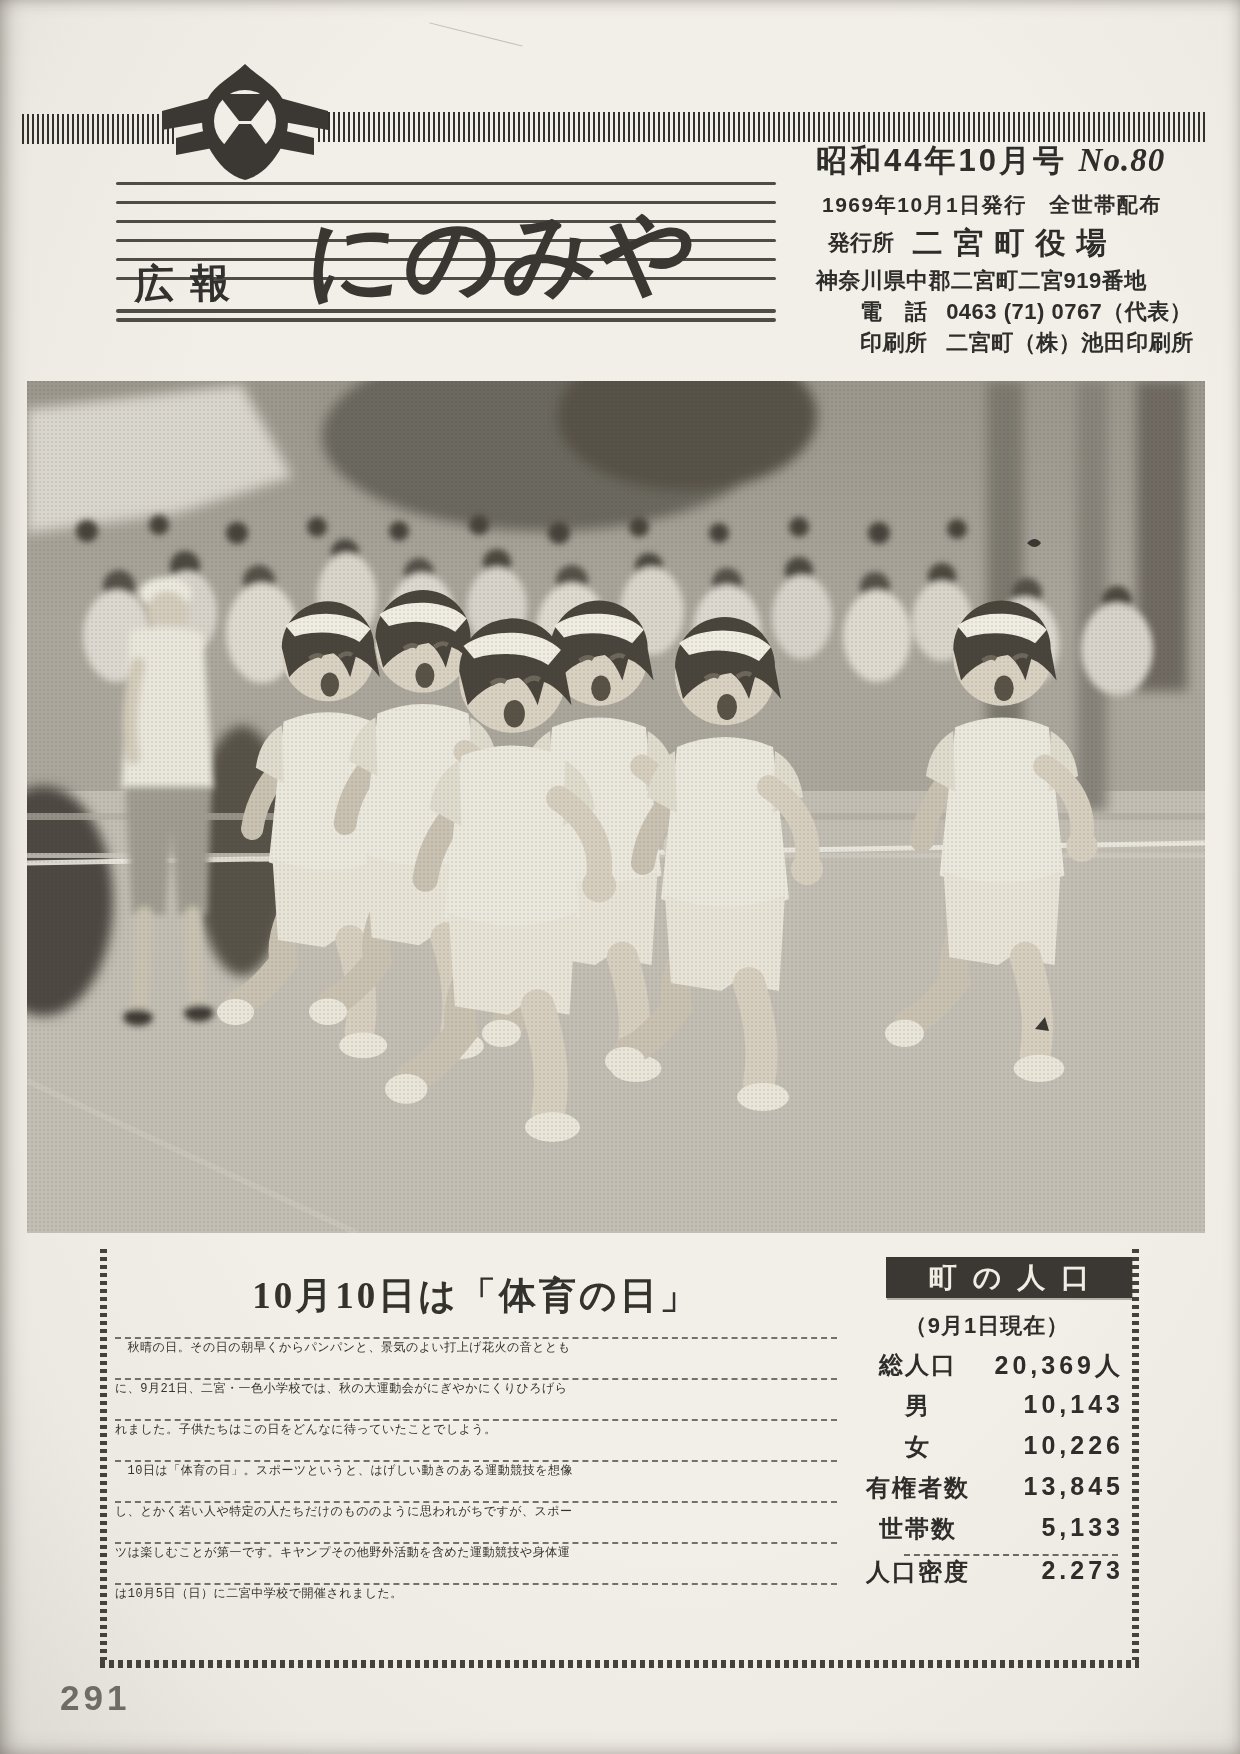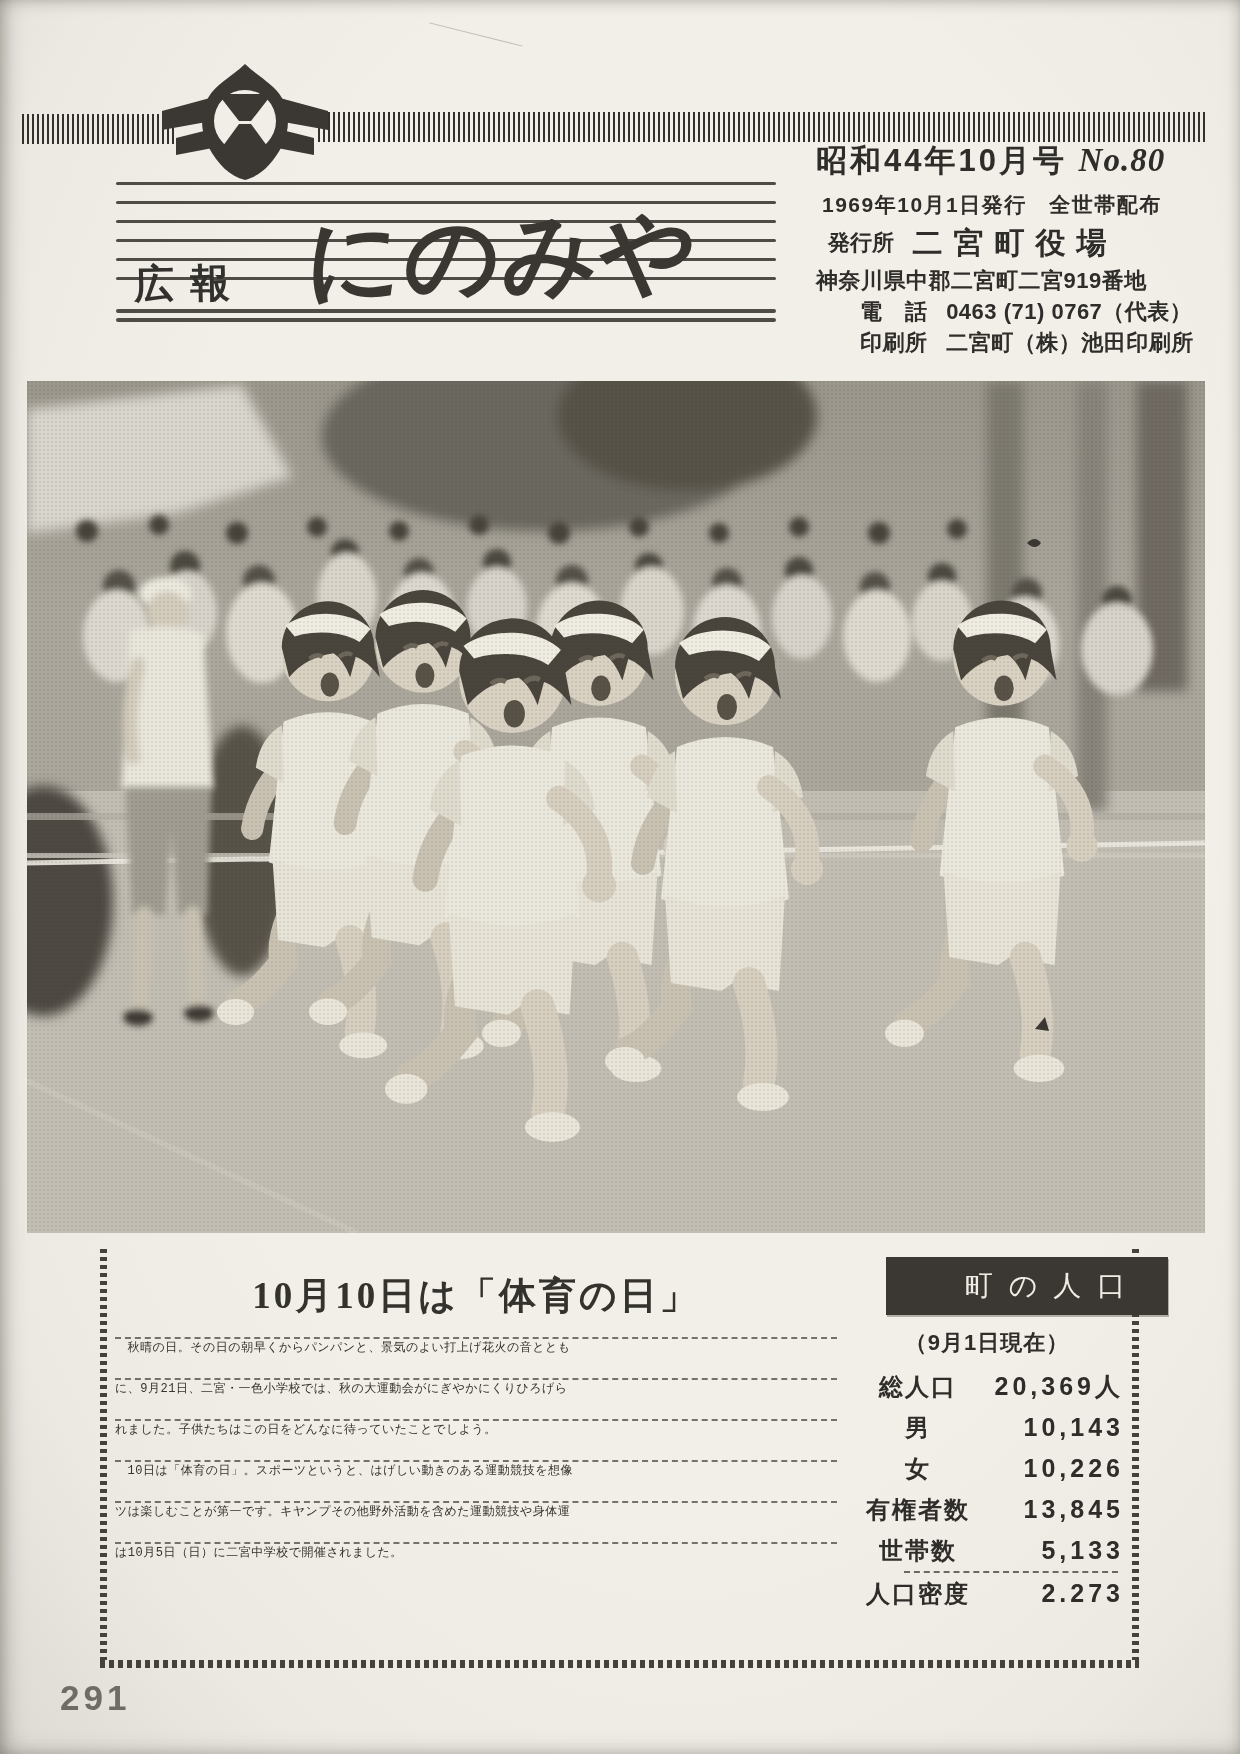--- a/index.html
+++ b/index.html
@@ -47,26 +47,26 @@
   .rib-bottom{position:absolute;left:0;bottom:0;height:8px;width:1039px;
     background:repeating-linear-gradient(90deg,#45423c 0 5px,rgba(0,0,0,0) 5px 9px);}
   .article{position:absolute;left:15px;top:8px;width:722px;}
   .headline{margin:16px 0 0 0;text-align:center;font-family:"Liberation Serif","DejaVu Serif",serif;
     font-size:37px;font-weight:bold;letter-spacing:3px;color:#34322d;}
   .a-lines{margin-top:16px;}
   .a-line{height:39px;border-top:2px dashed rgba(74,71,63,.75);display:flex;
     font-family:Liberation Mono, monospace;font-size:12px;color:#34322d;
     letter-spacing:.5px;white-space:nowrap;overflow:visible;}
   .population{position:absolute;left:742px;top:10px;width:290px;}
-  .pop-bar{margin-left:44px;width:246px;height:58px;background:#3b3833;color:#f0ede5;
-    display:flex;align-items:center;justify-content:center;font-size:28px;font-weight:normal;
-    letter-spacing:16px;text-indent:16px;box-shadow:1px 2px 0 rgba(59,56,51,.35);padding-left:36px;}
+  .pop-bar{margin-left:44px;width:246px;height:41px;background:#3b3833;color:#f0ede5;
+    display:flex;align-items:center;justify-content:center;font-size:28px;font-weight:bold;
+    letter-spacing:16px;text-indent:16px;box-shadow:1px 2px 0 rgba(59,56,51,.35);}
   .pop-asof{margin-top:13px;text-align:center;font-size:22px;font-weight:bold;letter-spacing:1px;}
   .pop-rows{margin-top:8px;}
-  .pop-row{display:flex;align-items:center;height:41px;}
+  .pop-row{display:flex;align-items:flex-start;height:41px;}
   .pop-label{width:152px;text-align:center;font-size:24px;font-weight:bold;letter-spacing:2px;}
   .pop-value{flex:1;text-align:right;padding-right:8px;font-size:25px;font-weight:bold;letter-spacing:4px;}
   .pop-unit{font-size:16px;font-style:italic;font-family:"Liberation Serif",serif;letter-spacing:0;}
   .pop-divider{border-top:2px dashed rgba(74,71,63,.8);margin:0 14px 0 62px;height:0;}
   .pagenum{position:absolute;left:60px;top:1678px;font-size:35px;color:#6f6c65;letter-spacing:4px;font-weight:bold;}
 </style>
 </head>
 <body>
 
 <div class="page">
@@ -277,20 +277,23 @@
         <div class="a-line">
             <span>に、9月21日、二宮・一色小学校では、秋の大運動会がにぎやかにくりひろげら</span>
           </div>
         <div class="a-line">
             <span>れました。子供たちはこの日をどんなに待っていたことでしよう。</span>
           </div>
         <div class="a-line">
             <span>　10日は「体育の日」。スポーツというと、はげしい動きのある運動競技を想像</span>
           </div>
         <div class="a-line">
+            <span>し、とかく若い人や特定の人たちだけのもののように思われがちですが、スポー</span>
+          </div>
+        <div class="a-line">
             <span>ツは楽しむことが第一です。キヤンプその他野外活動を含めた運動競技や身体運</span>
           </div>
         <div class="a-line">
             <span>は10月5日（日）に二宮中学校で開催されました。</span>
           </div>
       </div>
     </article>
 
     <aside class="population">
       <div class="pop-bar">町の人口</div>

